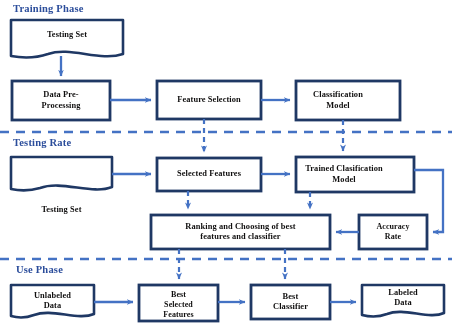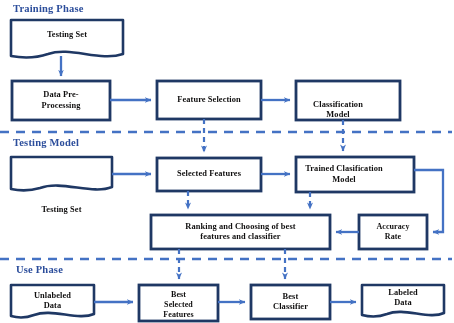--- a/index.html
+++ b/index.html
@@ -146,32 +146,32 @@
       <path d="M285,249 L285,279" marker-end="url(#arrowDash)"></path>
     </g>
 
     <g stroke="#4472C4" stroke-width="2.3" stroke-dasharray="9,7">
       <line x1="0" y1="132" x2="452" y2="132"></line>
       <line x1="0" y1="259" x2="452" y2="259"></line>
     </g>
   </svg>
 
   <div class="phase-label" style="left:13px; top:3px;">Training Phase</div>
-  <div class="phase-label" style="left:13px; top:137px;">Testing Model</div>
+  <div class="phase-label" style="left:13px; top:137px;">Testing Rate</div>
   <div class="phase-label" style="left:16px; top:264px;">Use Phase</div>
 
   <div class="node-text" style="left:11px; top:20px; width:112px; height:30px;">Testing Set</div>
 
   <div class="node-text" style="left:12px; top:81px; width:98px; height:39px;">
       <span>Data Pre-<br>Processing</span>
     </div>
 
   <div class="node-text" style="left:157px; top:81px; width:104px; height:38px;">Feature Selection</div>
 
-  <div class="node-text" style="left:296px; top:81px; width:84px; height:39px;align-items:flex-end;">
+  <div class="node-text" style="left:296px; top:81px; width:84px; height:39px;">
       <span>Classification<br>Model</span>
     </div>
 
   <div class="node-text" style="left:11px; top:157px; width:101px; height:26px;margin-top:40px;">Testing Set</div>
 
   <div class="node-text" style="left:157px; top:158px; width:104px; height:33px;">Selected Features</div>
 
   <div class="node-text" style="left:296px; top:157px; width:96px; height:35px;">
       <span>Trained Clasification<br>Model</span>
     </div>

